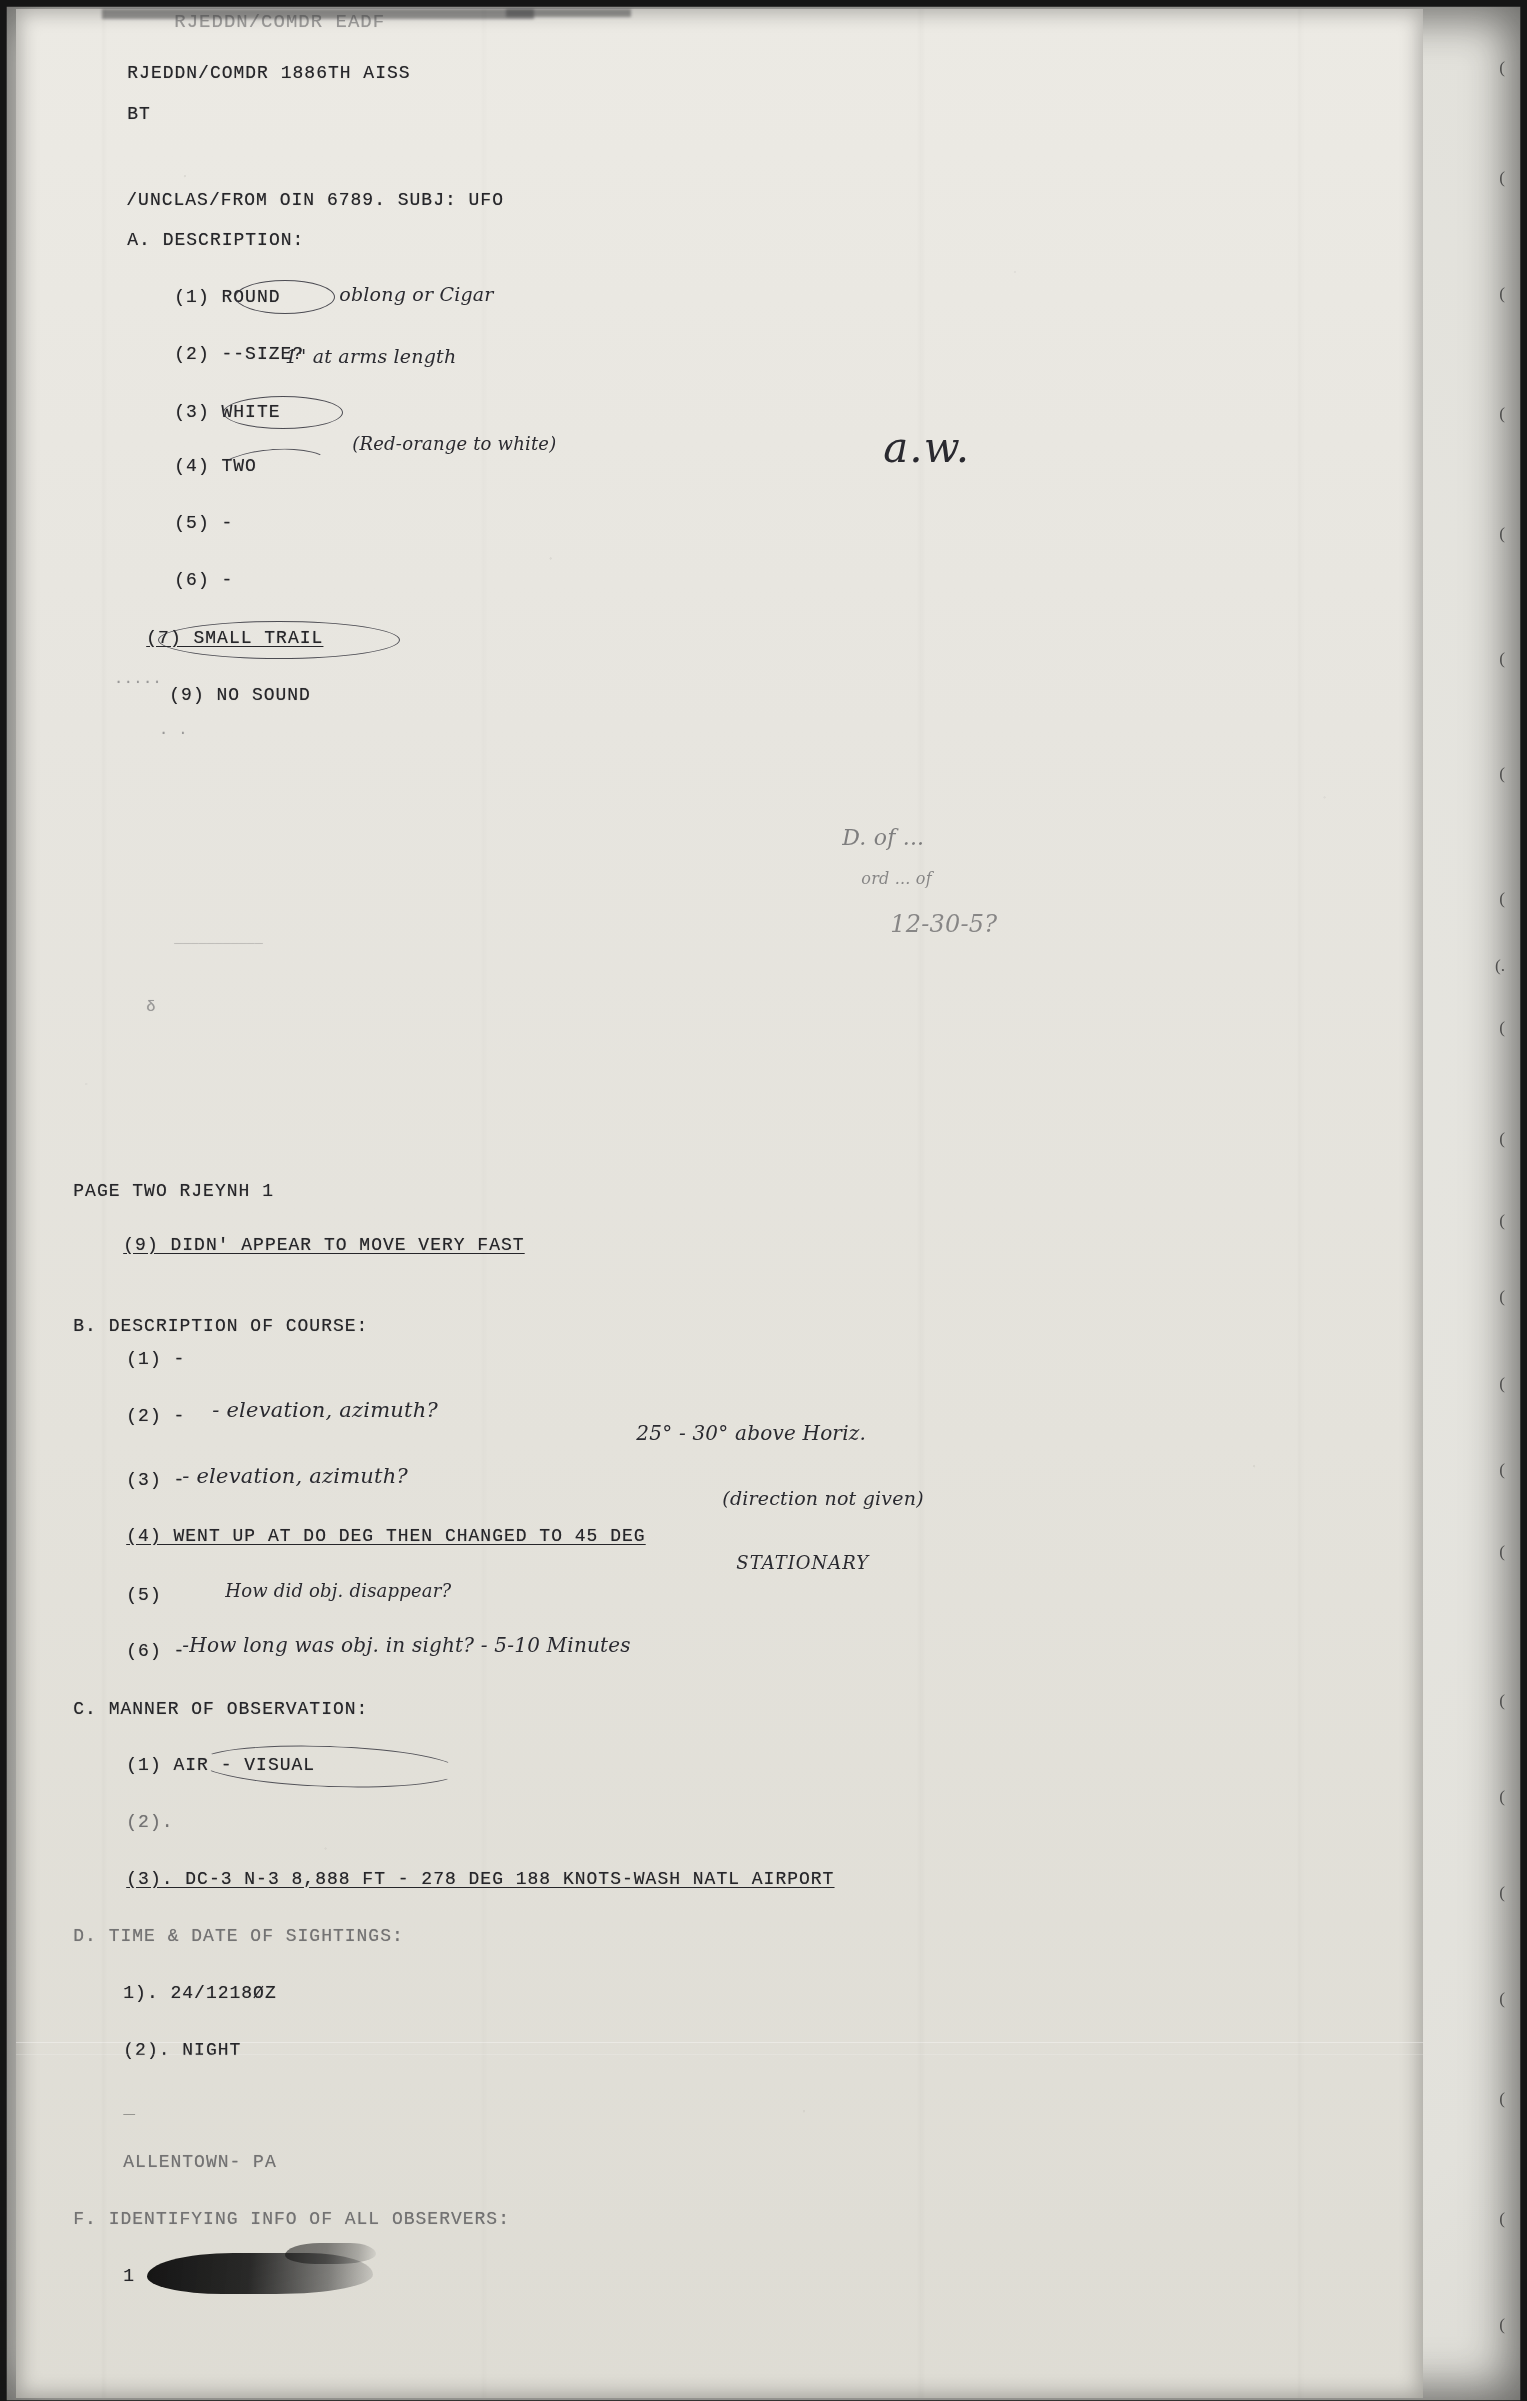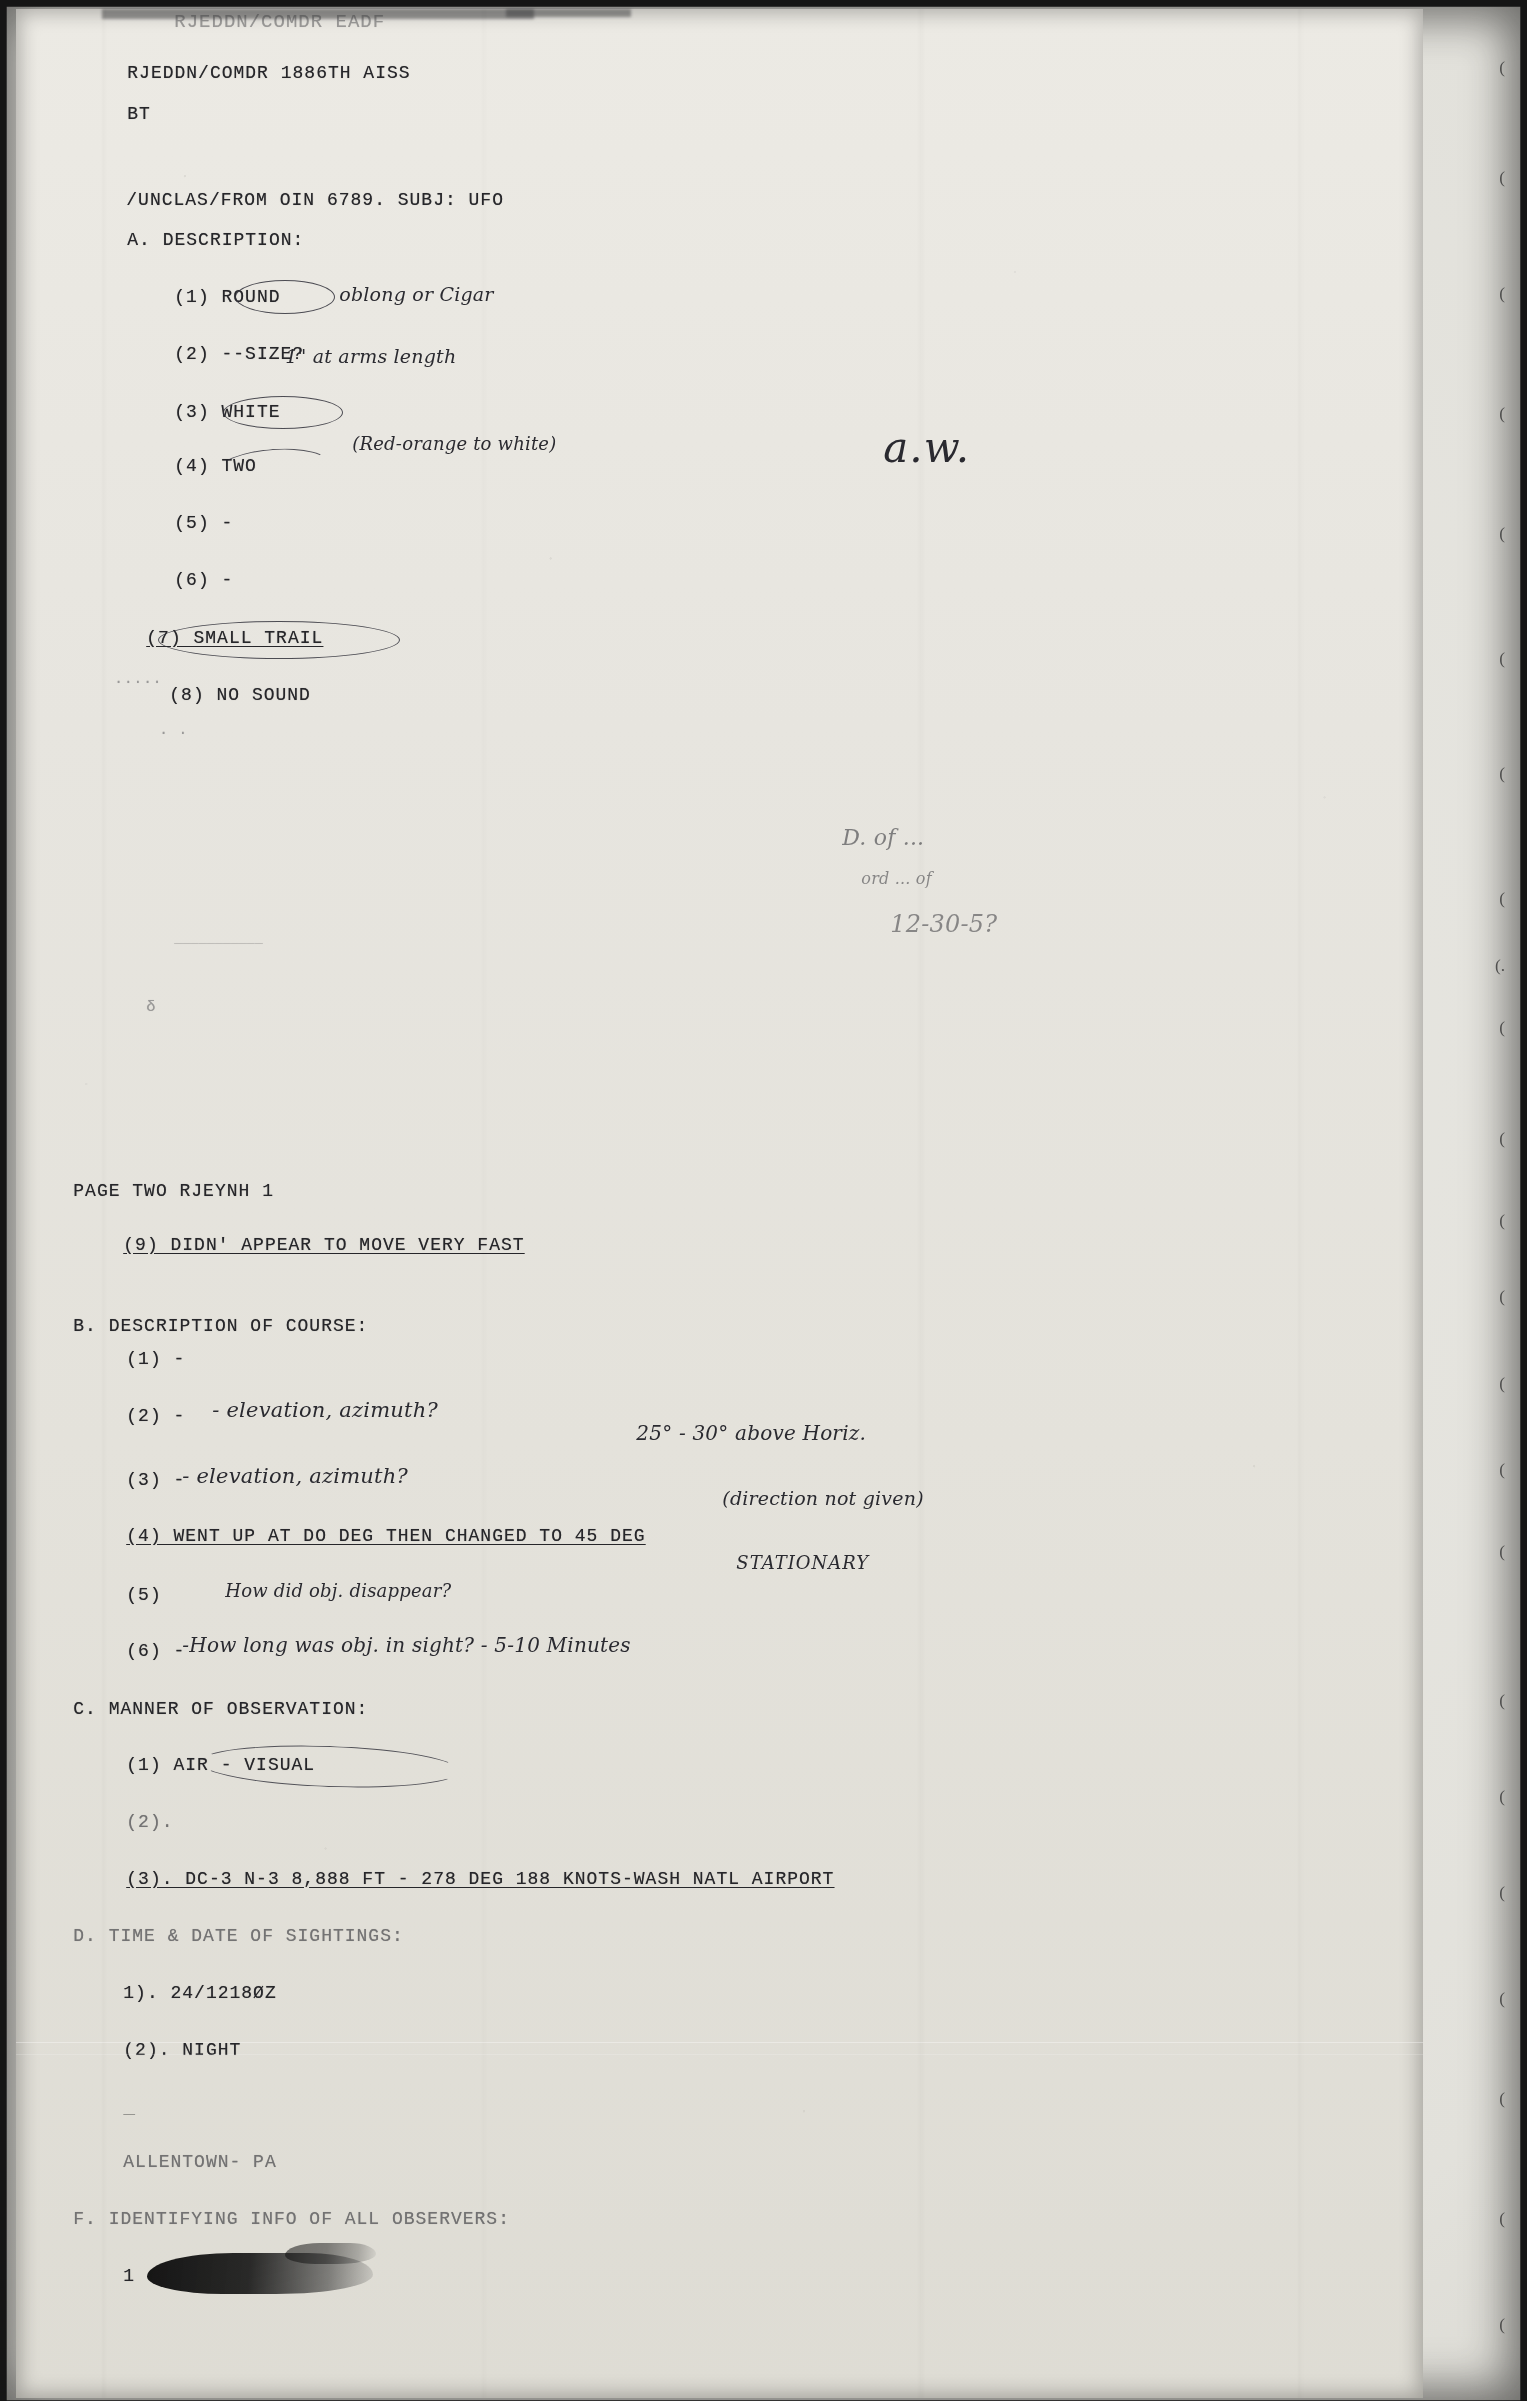--- a/index.html
+++ b/index.html
@@ -193,21 +193,21 @@
     <div class="typed" style="left:158px; top:447px;">(4) TWO</div>
     <div class="arc" style="left:202px; top:440px; width:110px; height:35px; transform: rotate(-4deg);"></div>
 
     <div class="typed" style="left:158px; top:504px;">(5) -</div>
 
     <div class="typed" style="left:158px; top:561px;">(6) -</div>
 
     <div class="typed ul" style="left:130px; top:619px;">(7) SMALL TRAIL</div>
     <div class="ellipse" style="left:142px; top:612px; width:240px; height:36px;"></div>
 
-    <div class="typed" style="left:153px; top:676px;">(8) NO SOUND</div>
+    <div class="typed" style="left:153px; top:676px;">(9) NO SOUND</div>
 
     <div class="typed vfaded" style="left:98px; top:662px; font-size:14.4px;">.....</div>
     <div class="typed vfaded" style="left:143px; top:716px; font-size:14.4px;">· ·</div>
     <div class="typed vfaded" style="left:130px; top:989px; font-size:15.4px;">δ</div>
 
     <div class="hand" style="left:867px; top:414px; font-size:42px; letter-spacing:1px;">a.w.</div>
 
     <div class="hand" style="left:826px; top:816px; font-size:22px; opacity:0.55;">D. of ...</div>
     <div class="hand" style="left:845px; top:860px; font-size:16px; opacity:0.5;">ord ... of</div>
     <div class="hand" style="left:874px; top:901px; font-size:24px; opacity:0.5;">12-30-5?</div>

